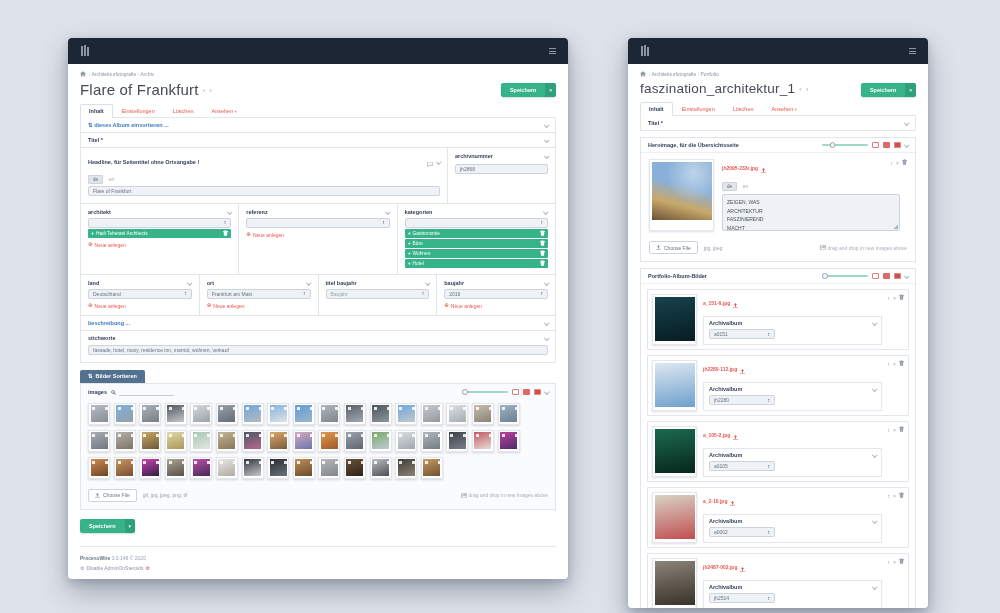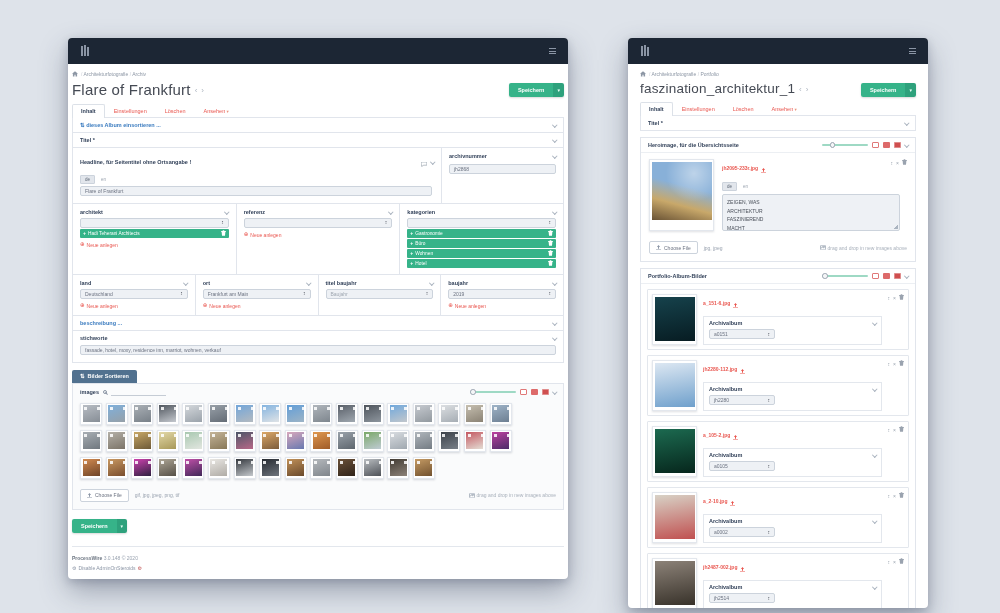--- a/index.html
+++ b/index.html
@@ -16,21 +16,21 @@
     box-shadow:0 12px 28px rgba(50,60,85,.38), 0 3px 8px rgba(50,60,85,.22);
   }
   #win-left { left:68px; top:38px; width:500px; height:541px; }
   #win-right { left:628px; top:38px; width:300px; height:570px; }
 
   .navbar { height:26px; background:#1c2634; display:flex; align-items:center; justify-content:space-between; padding:0 12px; }
   .logo svg { display:block; }
   .burger { display:flex; flex-direction:column; gap:1.5px; cursor:pointer; }
   .burger i { display:block; width:7px; height:1px; background:#8b95a5; }
 
-  .win-body { padding:6px 4px 0; }
+  .win-body { padding:6px 12px 0; }
   #win-right .win-body { padding:6px 12px 0; }
 
   .crumbs { display:flex; align-items:center; gap:3px; font-size:5px; color:#9aa3b0; margin:1px 0 5px; }
   .crumbs .sep { color:#c3c9d2; }
   .crumbs .crumb { color:#8d97a5; cursor:pointer; }
   .crumbs svg { display:block; }
 
   .title-row { display:flex; align-items:flex-start; justify-content:space-between; }
   h1 { font-size:15px; font-weight:400; color:#454a54; letter-spacing:.2px; line-height:1.1; }
   #win-right h1 { font-size:13.5px; }

